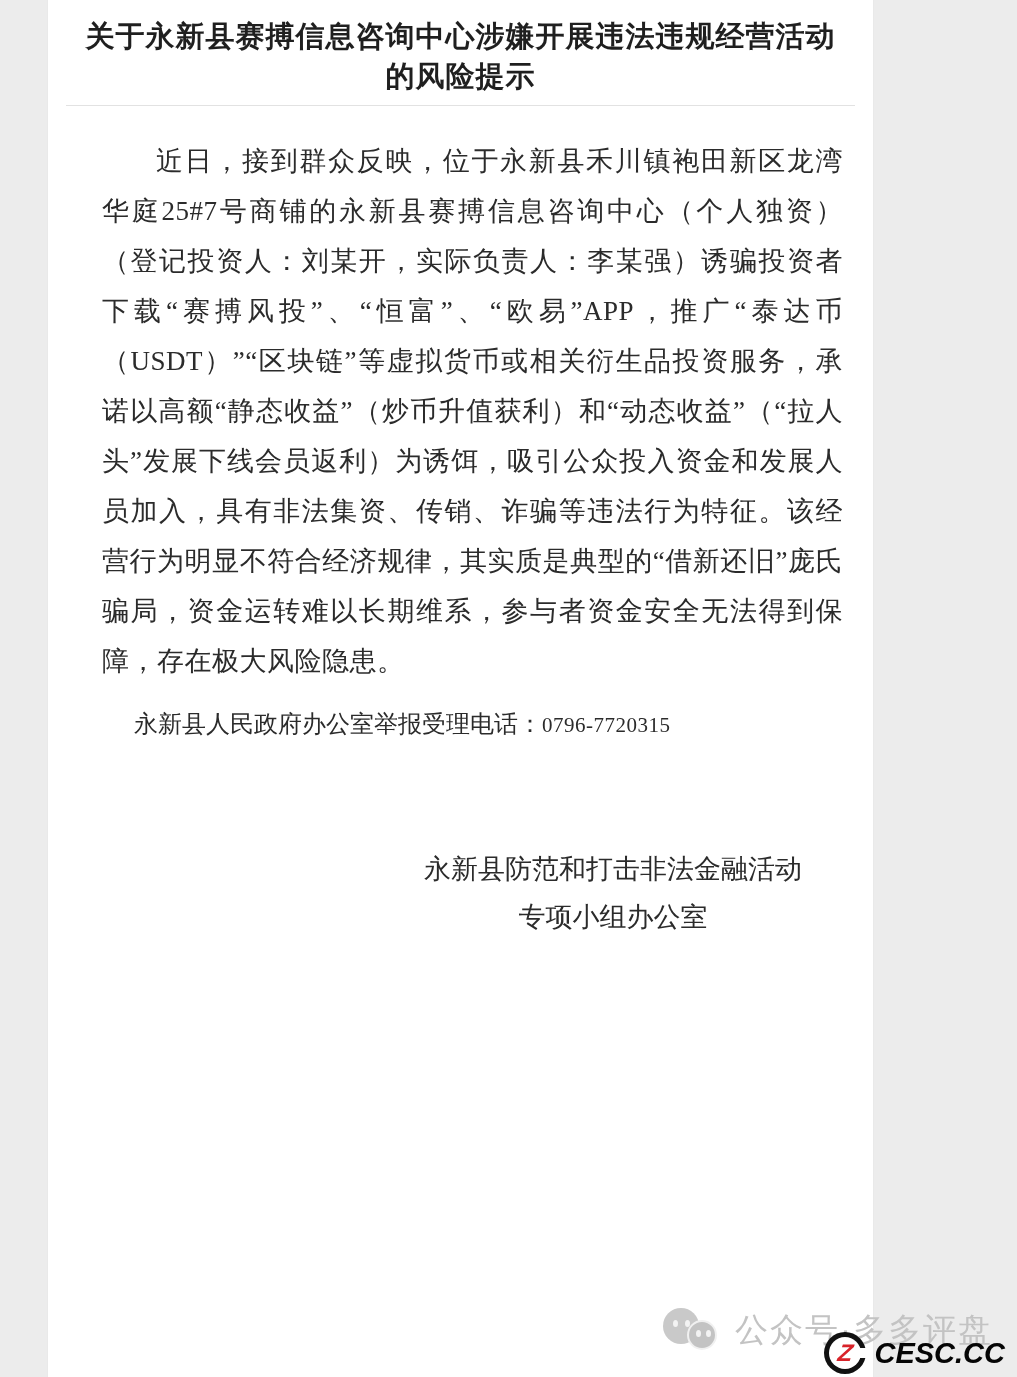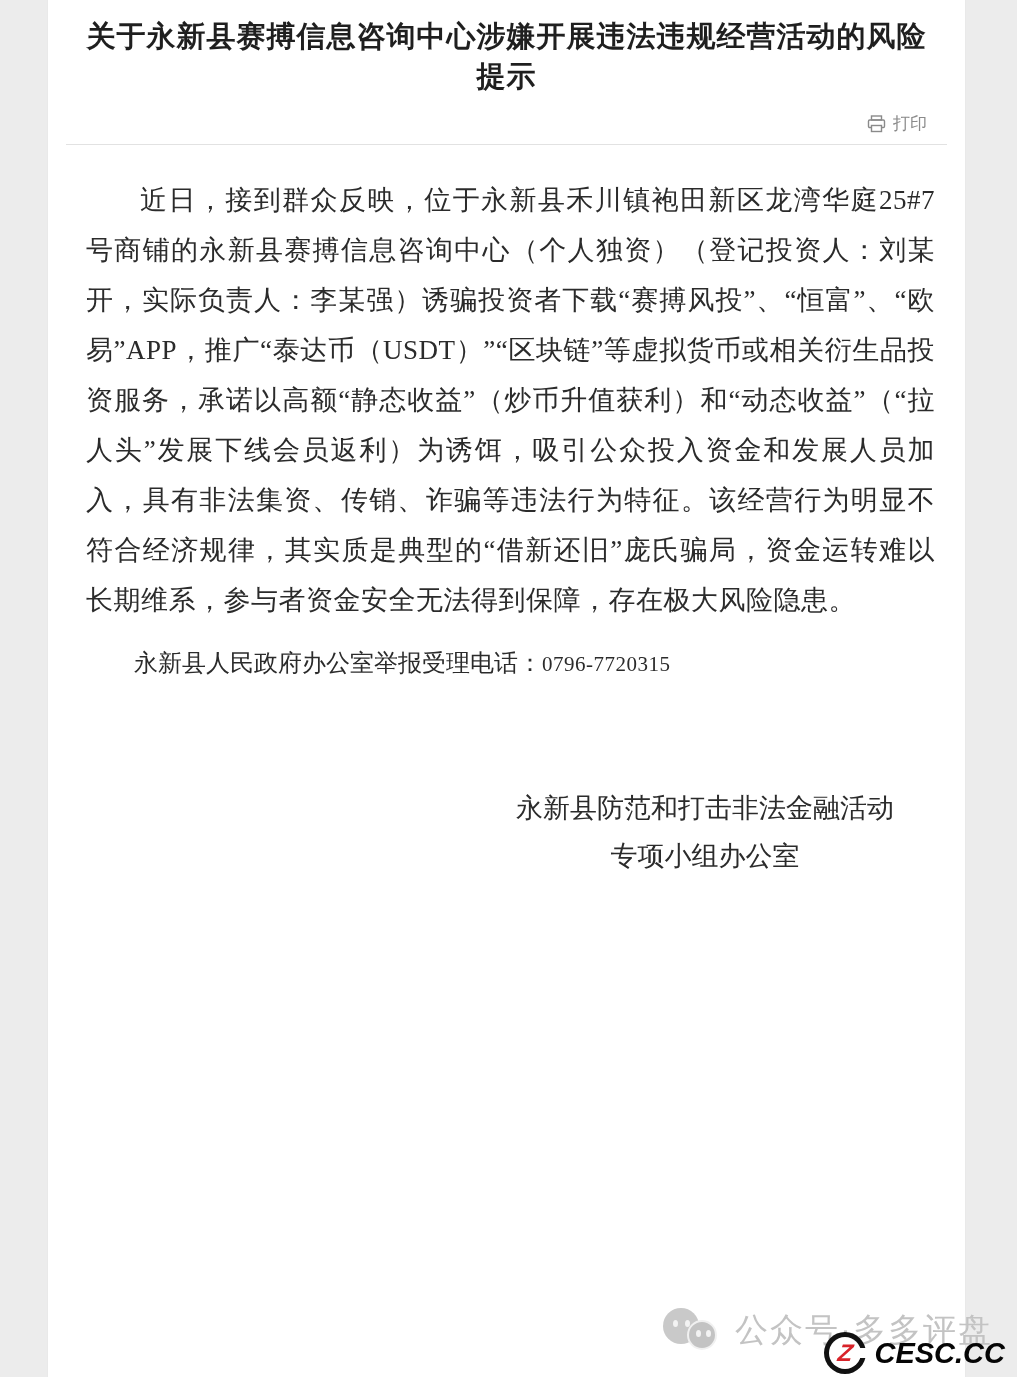--- a/index.html
+++ b/index.html
@@ -7,21 +7,21 @@
   body {
     background:#ececec;
     font-family:"Liberation Serif","DejaVu Serif",serif;
     color:#2e2e2e;
     position:relative;
     overflow:hidden;
   }
   .page {
     position:absolute;
     left:48px; top:0;
-    width:917px; height:1377px;
+    width:825px; height:1377px;
     background:#ffffff;
     box-shadow:0 0 1px rgba(0,0,0,.08);
   }
   .doc-title {
     padding:16px 24px 0 24px;
     text-align:center;
     font-family:"Liberation Sans","DejaVu Sans",sans-serif;
     font-weight:bold;
     font-size:29px;
     line-height:40px;
@@ -43,20 +43,21 @@
   .print-row svg { display:block; }
   .divider {
     margin:9px 18px 0 18px;
     border-bottom:1px solid #e2e2e2;
   }
   .article {
     padding:30px 30px 0 38px;
     font-size:27px;
     line-height:50px;
     color:#2b2b2b;
+    margin-left:16px;
   }
   .article p {
     text-indent:2em;
     text-align:justify;
     letter-spacing:0.5px;
   }
   .hotlines {
     padding:14px 30px 0 38px;
     font-size:26px;
     line-height:48px;
@@ -146,30 +147,20 @@
     font-size:29px; color:#050505; letter-spacing:0px;
   }
 </style>
 </head>
 <body>
 
 <div class="page">
 
   <div class="doc-title">关于永新县赛搏信息咨询中心涉嫌开展违法违规经营活动的风险提示</div>
 
-  <div class="print-row">
-    <span>
-      <svg width="19" height="18" viewBox="0 0 19 18" fill="none">
-        <rect x="4.5" y="1" width="10" height="4" stroke="#8a8a8a" stroke-width="1.4"></rect>
-        <rect x="1.5" y="5" width="16" height="7.5" rx="1.2" stroke="#8a8a8a" stroke-width="1.4"></rect>
-        <rect x="4.5" y="10.5" width="10" height="6" fill="#fff" stroke="#8a8a8a" stroke-width="1.4"></rect>
-      </svg>
-    </span>
-    <span>打印</span>
-  </div>
 
   <div class="divider"></div>
 
   <div class="article">
     <p>近日，接到群众反映，位于永新县禾川镇袍田新区龙湾华庭25#7号商铺的永新县赛搏信息咨询中心（个人独资）（登记投资人：刘某开，实际负责人：李某强）诱骗投资者下载“赛搏风投”、“恒富”、“欧易”APP，推广“泰达币（USDT）”“区块链”等虚拟货币或相关衍生品投资服务，承诺以高额“静态收益”（炒币升值获利）和“动态收益”（“拉人头”发展下线会员返利）为诱饵，吸引公众投入资金和发展人员加入，具有非法集资、传销、诈骗等违法行为特征。该经营行为明显不符合经济规律，其实质是典型的“借新还旧”庞氏骗局，资金运转难以长期维系，参与者资金安全无法得到保障，存在极大风险隐患。</p>
   </div>
 
   <div class="hotlines">
     <div class="hotline small"><span>永新县人民政府办公室举报受理电话：</span><span class="phone-number">0796-7720315</span></div>
   </div>

